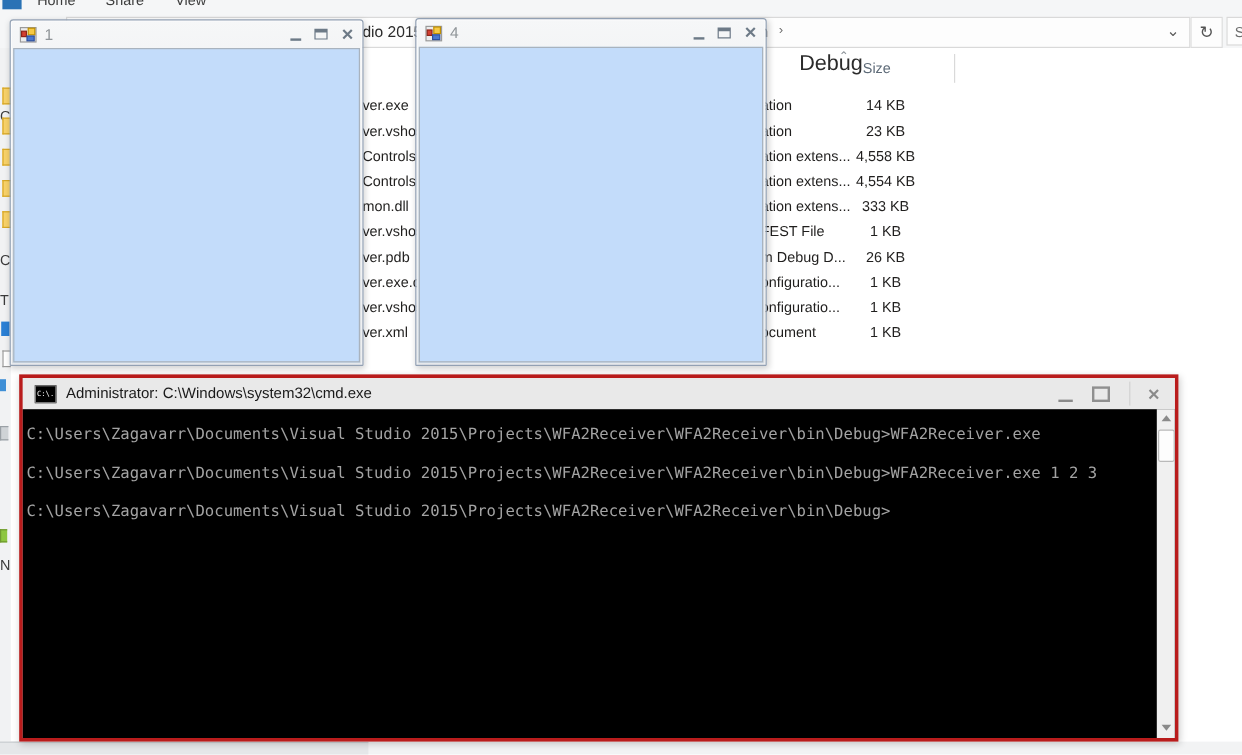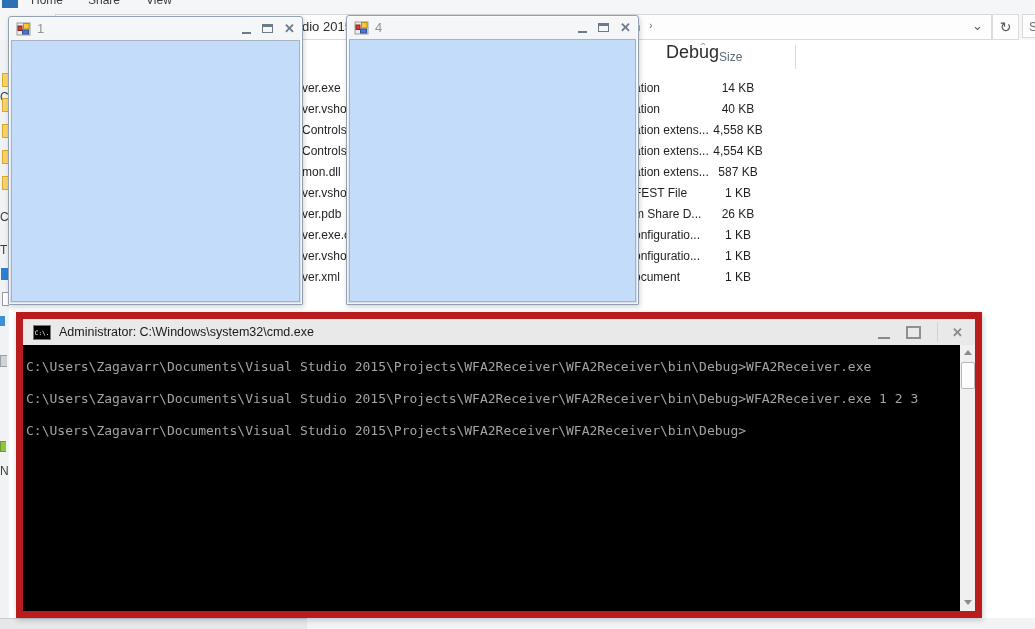--- a/index.html
+++ b/index.html
@@ -56,21 +56,21 @@
   .form-titlebar{height:23px;display:flex;align-items:center;padding:0 7px;}
   .wf-icon{width:15px;height:15px;flex:0 0 auto;}
   .form-title{margin-left:6px;font-size:13px;color:#909599;}
   .form-controls{margin-left:auto;display:flex;align-items:center;gap:11px;}
   .g-min{width:9px;height:2px;background:#6d7a87;margin-top:9px;}
   .g-max{width:9px;height:5px;border:1px solid #6d7a87;border-top:3px solid #6d7a87;background:transparent;}
   .g-close{font-size:13px;font-weight:700;color:#6d7a87;line-height:13px;}
   .form-body{position:absolute;left:2px;right:2px;top:23px;bottom:2px;background:#c3dcfa;border:1px solid #a9b3be;}
 
   
-  .cmd-window{position:absolute;left:16px;top:312px;width:966px;height:306px;border:7px solid #b91c1c;
+  .cmd-window{position:absolute;left:16px;top:312px;width:966px;height:306px;border:3px solid #b91c1c;
               background:#e9e9e9;box-sizing:border-box;z-index:6;box-shadow:1px 2px 6px rgba(0,0,0,.2);}
   .cmd-titlebar{height:26px;display:flex;align-items:center;padding:0 6px 0 10px;background:#e9e9e9;}
   .cmd-icon{width:16px;height:13px;background:#000;border:1px solid #777;color:#fff;
             font-family:"DejaVu Sans Mono",monospace;font-size:6px;display:flex;align-items:center;justify-content:center;flex:0 0 auto;}
   .cmd-title{margin-left:8px;font-size:12.5px;color:#1a1a1a;white-space:nowrap;}
   .cmd-controls{margin-left:auto;display:flex;align-items:center;height:100%;}
   .c-min{width:12px;height:2px;background:#8a8a8a;margin:12px 16px 0 0;}
   .c-max{width:11px;height:9px;border:2px solid #8f8f8f;margin-right:16px;}
   .c-sep{width:1px;height:20px;background:#d2d2d2;margin-right:14px;}
   .c-close{font-size:13px;font-weight:700;color:#8a8a8a;margin-right:6px;}
@@ -118,45 +118,45 @@
 
     <div class="file-list">
         <div class="frow">
           <span class="fname">ver.exe</span>
           <span class="ftype">ation</span>
           <span class="fsize">14 KB</span>
         </div>
         <div class="frow">
           <span class="fname">ver.vshos</span>
           <span class="ftype">ation</span>
-          <span class="fsize">40 KB</span>
+          <span class="fsize">23 KB</span>
         </div>
         <div class="frow">
           <span class="fname">Controls</span>
           <span class="ftype">ation extens...</span>
           <span class="fsize">4,558 KB</span>
         </div>
         <div class="frow">
           <span class="fname">Controls</span>
           <span class="ftype">ation extens...</span>
           <span class="fsize">4,554 KB</span>
         </div>
         <div class="frow">
           <span class="fname">mon.dll</span>
           <span class="ftype">ation extens...</span>
-          <span class="fsize">587 KB</span>
+          <span class="fsize">333 KB</span>
         </div>
         <div class="frow">
           <span class="fname">ver.vshos</span>
           <span class="ftype">FEST File</span>
           <span class="fsize">1 KB</span>
         </div>
         <div class="frow">
           <span class="fname">ver.pdb</span>
-          <span class="ftype">m Share D...</span>
+          <span class="ftype">m Debug D...</span>
           <span class="fsize">26 KB</span>
         </div>
         <div class="frow">
           <span class="fname">ver.exe.c</span>
           <span class="ftype">onfiguratio...</span>
           <span class="fsize">1 KB</span>
         </div>
         <div class="frow">
           <span class="fname">ver.vshos</span>
           <span class="ftype">onfiguratio...</span>

